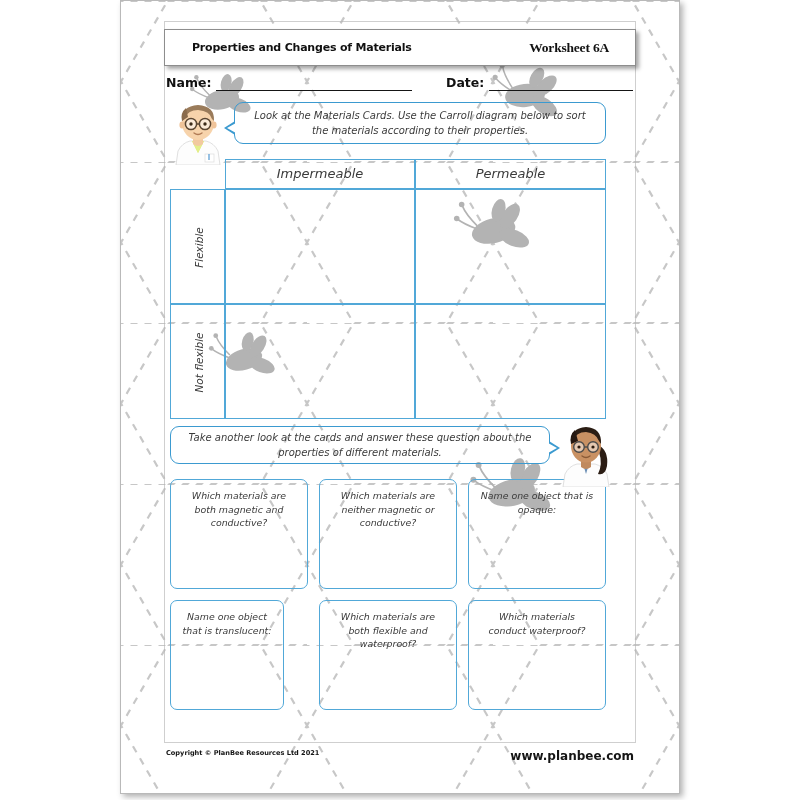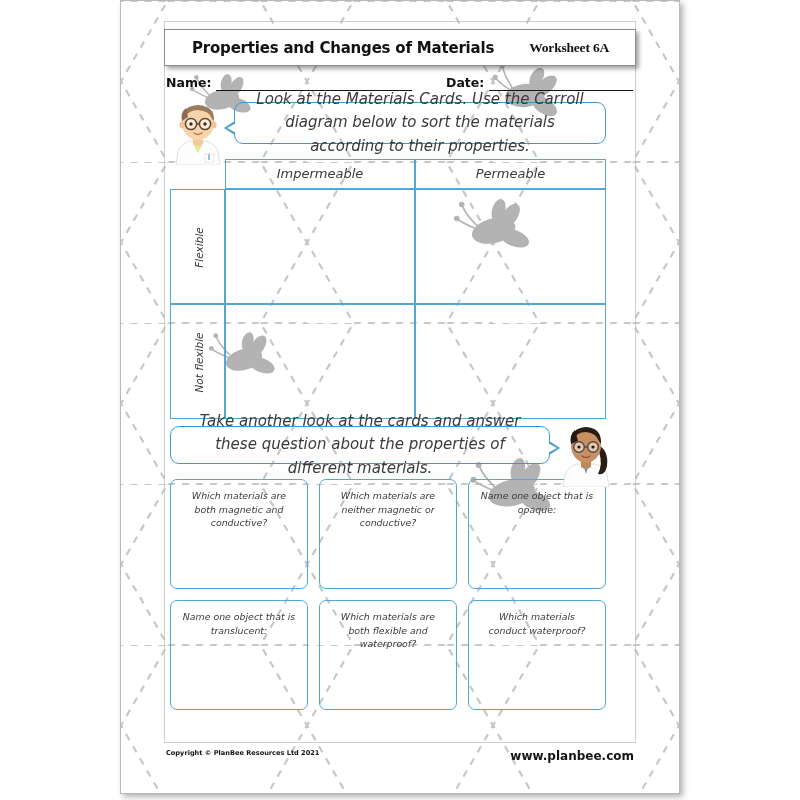--- a/index.html
+++ b/index.html
@@ -64,21 +64,21 @@
     box-sizing: border-box;
     display: flex;
     align-items: center;
     z-index: 6;
   }
   .title-main {
     position: absolute;
     left: 27px;
     font-family: "DejaVu Sans", sans-serif;
     font-weight: bold;
-    font-size: 15px;
+    font-size: 11px;
     color: #111111;
     letter-spacing: -0.2px;
     white-space: nowrap;
   }
   .title-right {
     position: absolute;
     right: 26px;
     font-family: Liberation Serif, serif;
     font-weight: bold;
     font-size: 13.5px;
@@ -122,21 +122,21 @@
     background: transparent;
     box-sizing: border-box;
     display: flex;
     align-items: center;
     justify-content: center;
     z-index: 6;
   }
   .bubble-text {
     font-family: "DejaVu Sans", sans-serif;
     font-style: italic;
-    font-size: 15px;
+    font-size: 10px;
     line-height: 1.55;
     color: #3a3a3a;
     text-align: center;
     padding: 0 14px;
   }
   
   .tail-left {
     position: absolute;
     left: -11px;
     top: 18px;
@@ -484,21 +484,21 @@
   <div class="qgrid">
     <div class="qbox" style="left:0px;  top:0px;   width:138px; height:110px;">
       <div class="qtext">Which materials are both magnetic and conductive?</div>
     </div>
     <div class="qbox" style="left:149px; top:0px;   width:138px; height:110px;">
       <div class="qtext">Which materials are neither magnetic or conductive?</div>
     </div>
     <div class="qbox" style="left:298px; top:0px;   width:138px; height:110px;">
       <div class="qtext">Name one object that is opaque:</div>
     </div>
-    <div class="qbox" style="left:0px;   top:121px; width:138px; height:110px;">
+    <div class="qbox" style="left:0px;   top:121px; width:114px; height:110px;">
       <div class="qtext">Name one object that is translucent:</div>
     </div>
     <div class="qbox" style="left:149px; top:121px; width:138px; height:110px;">
       <div class="qtext">Which materials are both flexible and waterproof?</div>
     </div>
     <div class="qbox" style="left:298px; top:121px; width:138px; height:110px;">
       <div class="qtext">Which materials conduct waterproof?</div>
     </div>
   </div>
 

